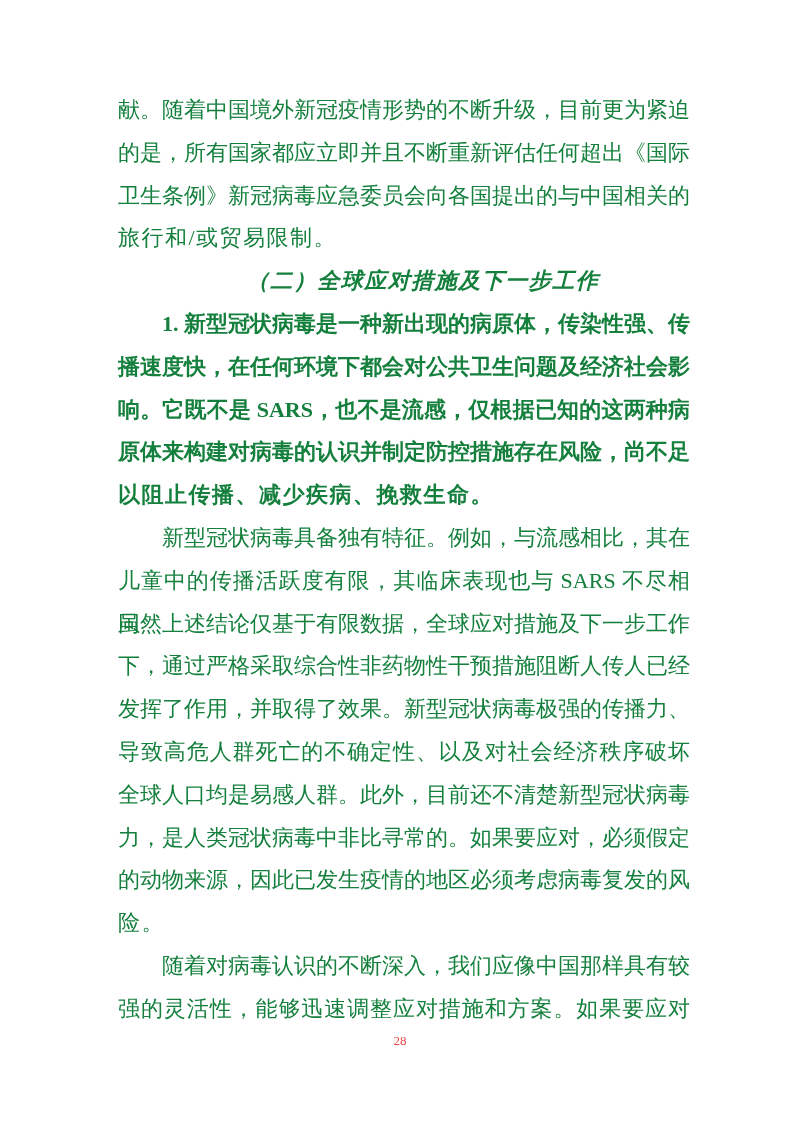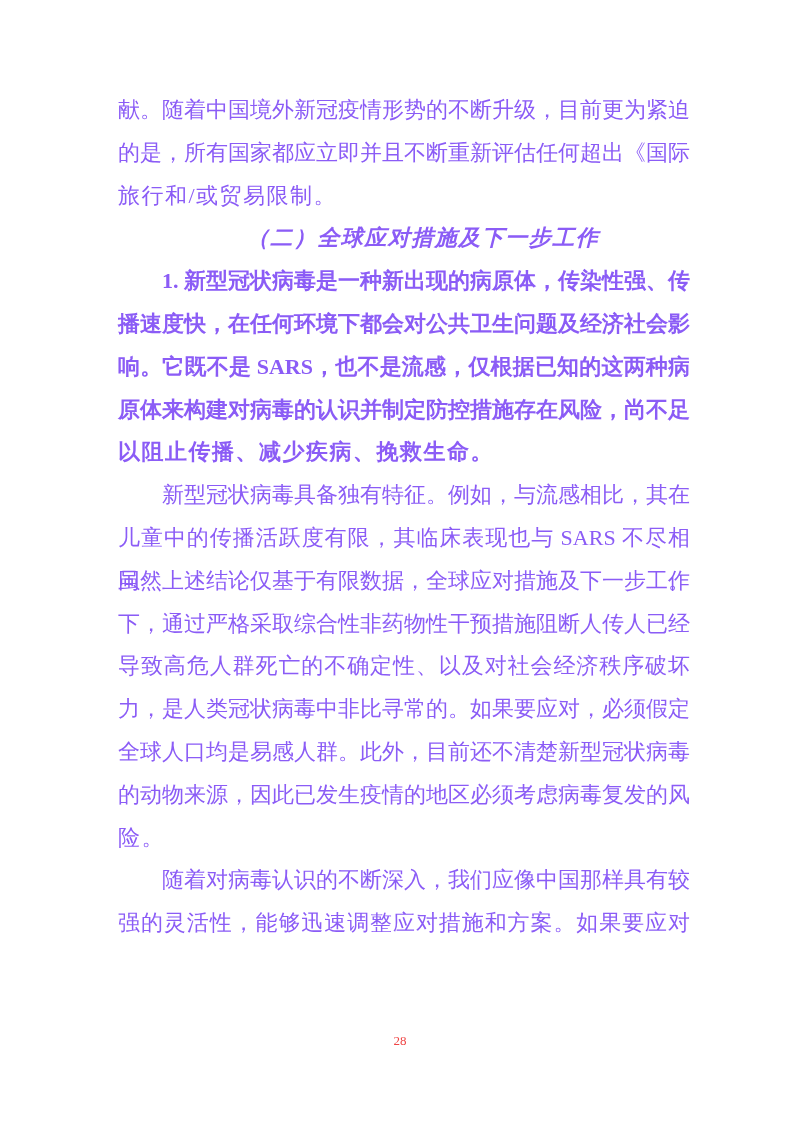--- a/index.html
+++ b/index.html
@@ -18,21 +18,21 @@
   .textblock {
     position: absolute;
     left: 118px;
     top: 89px;
     width: 572px;
   }
   .line {
     font-size: 22px;
     height: 42.8px;
     line-height: 42.8px;
-    color: #8b5cf6;
+    color: #15803d;
     white-space: normal;
     overflow: visible;
   }
   
   .full {
     text-align: justify;
     text-align-last: justify;
   }
   
   .plast {
@@ -69,41 +69,43 @@
 </style>
 </head>
 <body>
 
 <div class="page">
   <div class="textblock">
 
     <div>
       <div class="line full">献。随着中国境外新冠疫情形势的不断升级，目前更为紧迫</div>
       <div class="line full">的是，所有国家都应立即并且不断重新评估任何超出《国际</div>
+      <div class="line full">卫生条例》新冠病毒应急委员会向各国提出的与中国相关的</div>
       <div class="line plast">旅行和/或贸易限制。</div>
     </div>
 
     <div class="line heading">（二）全球应对措施及下一步工作</div>
 
     <div>
       <div class="line full bold indent">1. 新型冠状病毒是一种新出现的病原体，传染性强、传</div>
       <div class="line full bold">播速度快，在任何环境下都会对公共卫生问题及经济社会影</div>
       <div class="line full bold">响。它既不是 SARS，也不是流感，仅根据已知的这两种病</div>
       <div class="line full bold">原体来构建对病毒的认识并制定防控措施存在风险，尚不足</div>
       <div class="line plast bold">以阻止传播、减少疾病、挽救生命。</div>
     </div>
 
     <div>
       <div class="line full indent">新型冠状病毒具备独有特征。例如，与流感相比，其在</div>
       <div class="line full">儿童中的传播活跃度有限，其临床表现也与 SARS 不尽相同。</div>
       <div class="line full">虽然上述结论仅基于有限数据，全球应对措施及下一步工作</div>
       <div class="line full">下，通过严格采取综合性非药物性干预措施阻断人传人已经</div>
+      <div class="line full">发挥了作用，并取得了效果。新型冠状病毒极强的传播力、</div>
       <div class="line full">导致高危人群死亡的不确定性、以及对社会经济秩序破坏</div>
+      <div class="line full">全球人口均是易感人群。此外，目前还不清楚新型冠状病毒</div>
       <div class="line full">力，是人类冠状病毒中非比寻常的。如果要应对，必须假定</div>
-      <div class="line full">全球人口均是易感人群。此外，目前还不清楚新型冠状病毒</div>
       <div class="line full">的动物来源，因此已发生疫情的地区必须考虑病毒复发的风</div>
       <div class="line plast">险。</div>
     </div>
 
     <div>
       <div class="line full indent">随着对病毒认识的不断深入，我们应像中国那样具有较</div>
       <div class="line full">强的灵活性，能够迅速调整应对措施和方案。如果要应对</div>
     </div>
 
   </div>

